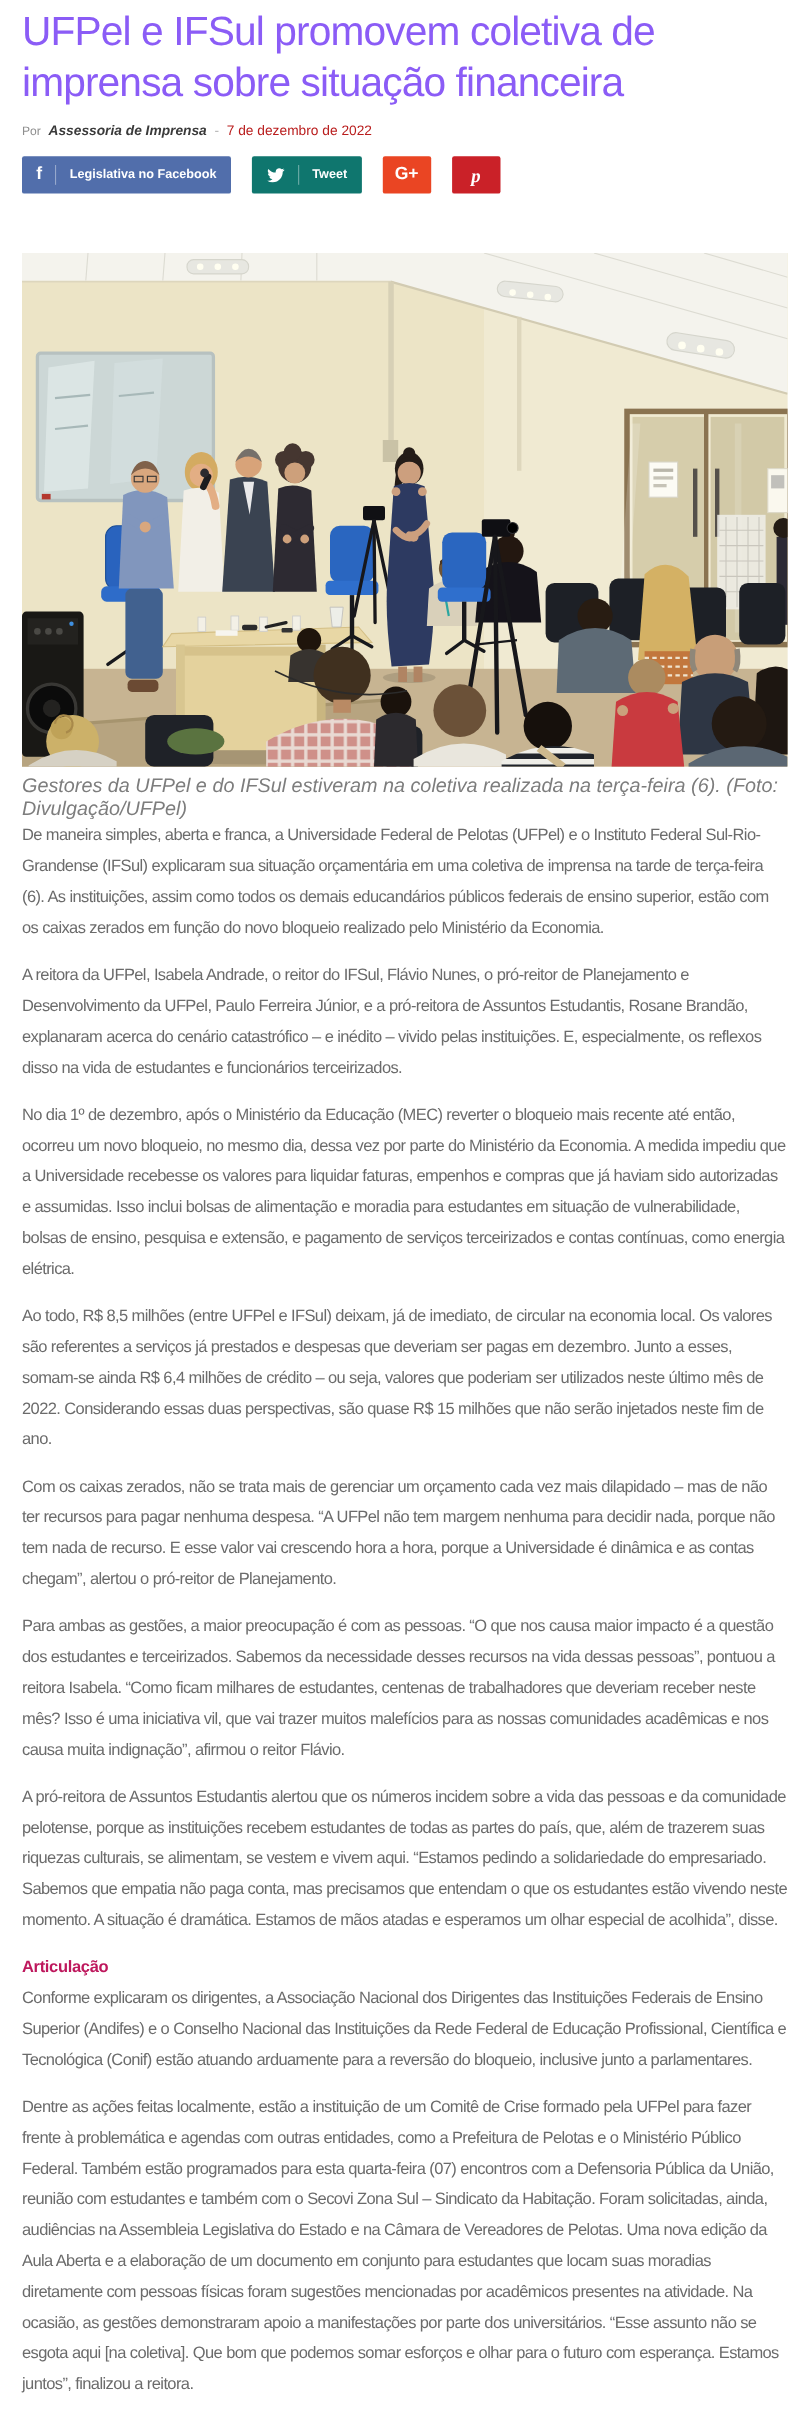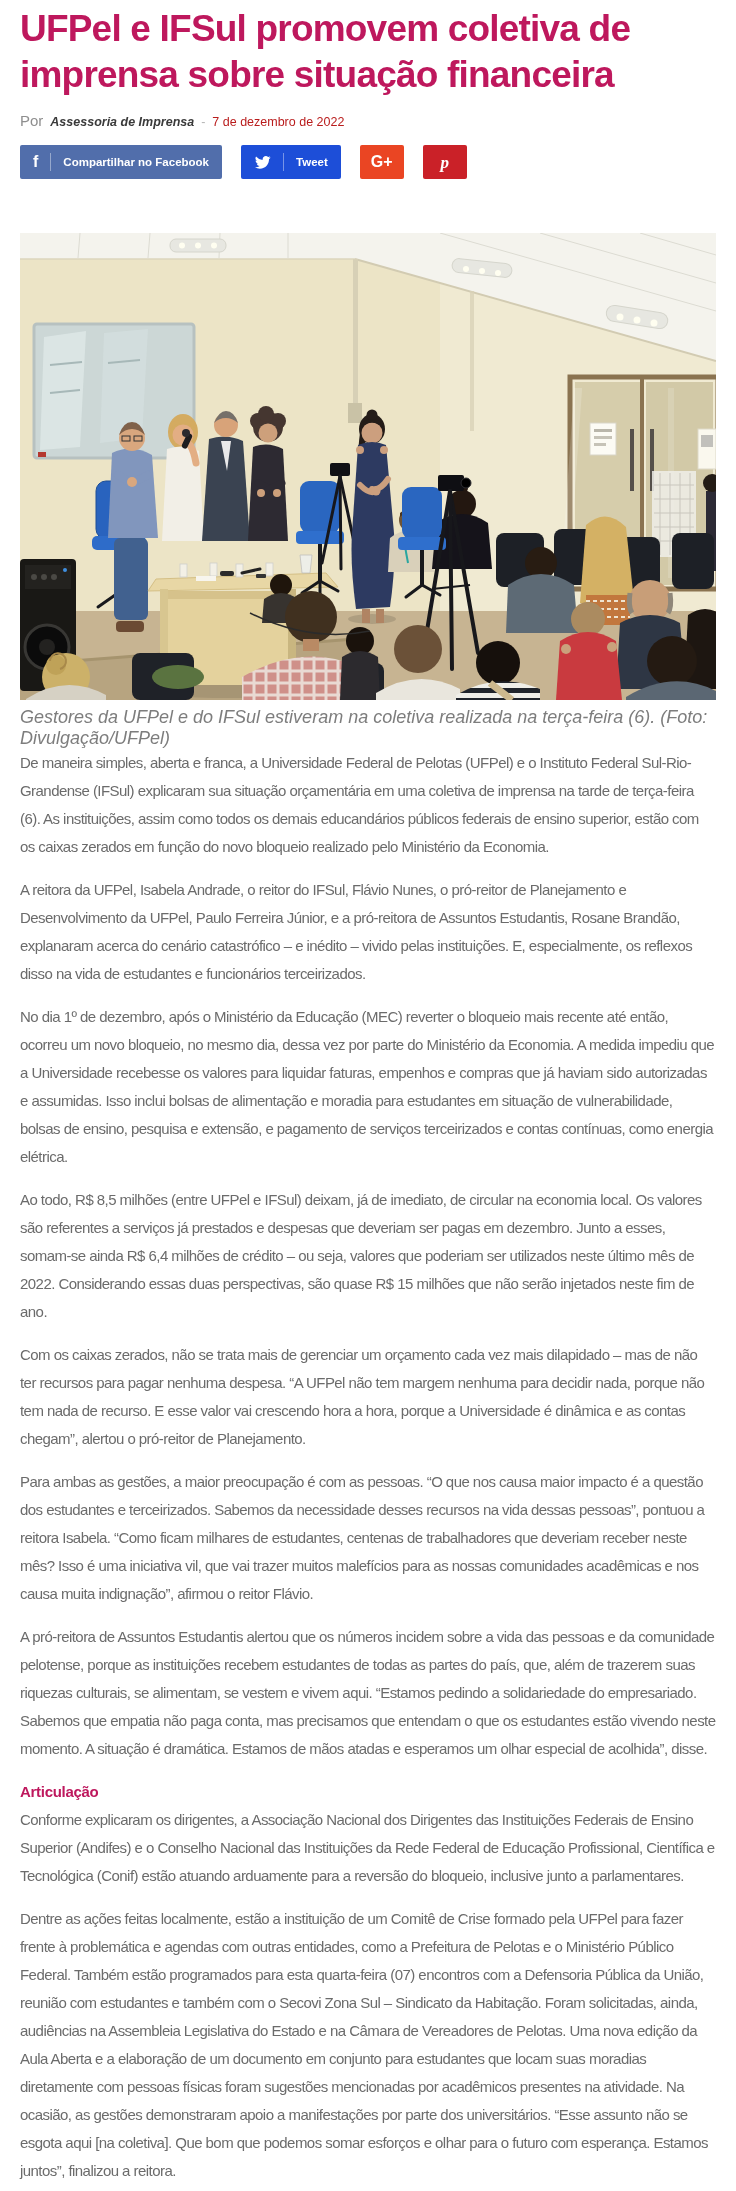--- a/index.html
+++ b/index.html
@@ -1,21 +1,21 @@
 <!DOCTYPE html>
 <html><head>
 <meta charset="utf-8">
 <style>
   html,body{margin:0;padding:0;background:#fff;}
   body{font-family:"Liberation Sans", sans-serif;color:#6b6b6b;}
   .page{width:696px;margin:0 auto 0 20px;padding-bottom:22px;}
-  h1.title{margin:6px 0 10px;font-size:37px;line-height:46px;font-weight:700;
-           letter-spacing:-0.8px;color:#be185d;}
+  h1.title{margin:6px 0 10px;font-size:37px;line-height:46px;font-weight:400;
+           letter-spacing:-0.8px;color:#8b5cf6;}
   .byline{display:flex;align-items:baseline;gap:7px;margin:14px 0 0;font-size:12.5px;}
-  .byline .prefix{color:#8e8e8e;font-size:15px;}
+  .byline .prefix{color:#8e8e8e;font-size:11px;}
   .byline .author{color:#3a3a3a;font-weight:700;font-style:italic;}
   .byline .sep{color:#b5b5b5;}
   .byline .date{color:#b91c1c;}
   .share-row{display:flex;gap:19px;margin-top:16px;}
   .share{height:34px;border:none;border-radius:2px;color:#fff;display:flex;align-items:center;
          font-family:"Liberation Sans",sans-serif;font-size:11.5px;font-weight:700;
          padding:0 13px;cursor:pointer;}
   .share .glyph{font-size:16px;font-weight:700;line-height:1;}
   .share .divider{width:1px;height:18px;background:rgba(255,255,255,.4);margin:0 12px;}
   .share.square{width:44px;padding:0;justify-content:center;}
@@ -39,23 +39,23 @@
     <span class="prefix">Por</span>
     <span class="author">Assessoria de Imprensa</span>
     <span class="sep">-</span>
     <span class="date">7 de dezembro de 2022</span>
   </div>
 
   <div class="share-row">
     <button class="share fb" style="background: rgb(81, 110, 171);">
       <span class="glyph">f</span>
       <span class="divider"></span>
-      <span>Compartilhar no Facebook</span>
+      <span>Legislativa no Facebook</span>
     </button>
-    <button class="share tw" style="background: #1d4ed8;">
+    <button class="share tw" style="background: #0f766e;">
       <svg class="tw-bird" viewBox="0 0 24 24">
         <path fill="#ffffff" d="M23.4 4.8c-.8.37-1.7.62-2.6.74a4.5 4.5 0 0 0 2-2.5c-.88.52-1.86.9-2.9 1.1A4.54 4.54 0 0 0 12.1 7.3c0 .36.04.7.11 1.04A12.9 12.9 0 0 1 2.85 3.6a4.54 4.54 0 0 0 1.4 6.06 4.5 4.5 0 0 1-2.05-.57v.06c0 2.2 1.56 4.03 3.64 4.44a4.6 4.6 0 0 1-2.05.08 4.55 4.55 0 0 0 4.24 3.16A9.1 9.1 0 0 1 1.3 18.7a12.8 12.8 0 0 0 6.97 2.05c8.36 0 12.93-6.93 12.93-12.93l-.01-.59c.88-.64 1.65-1.44 2.25-2.35z"></path>
       </svg>
       <span class="divider"></span>
       <span>Tweet</span>
     </button>
     <button class="share gp square" style="background: rgb(234, 69, 35);">
       <span class="glyph">G+</span>
     </button>
     <button class="share pin square" style="background: rgb(202, 33, 40);">

